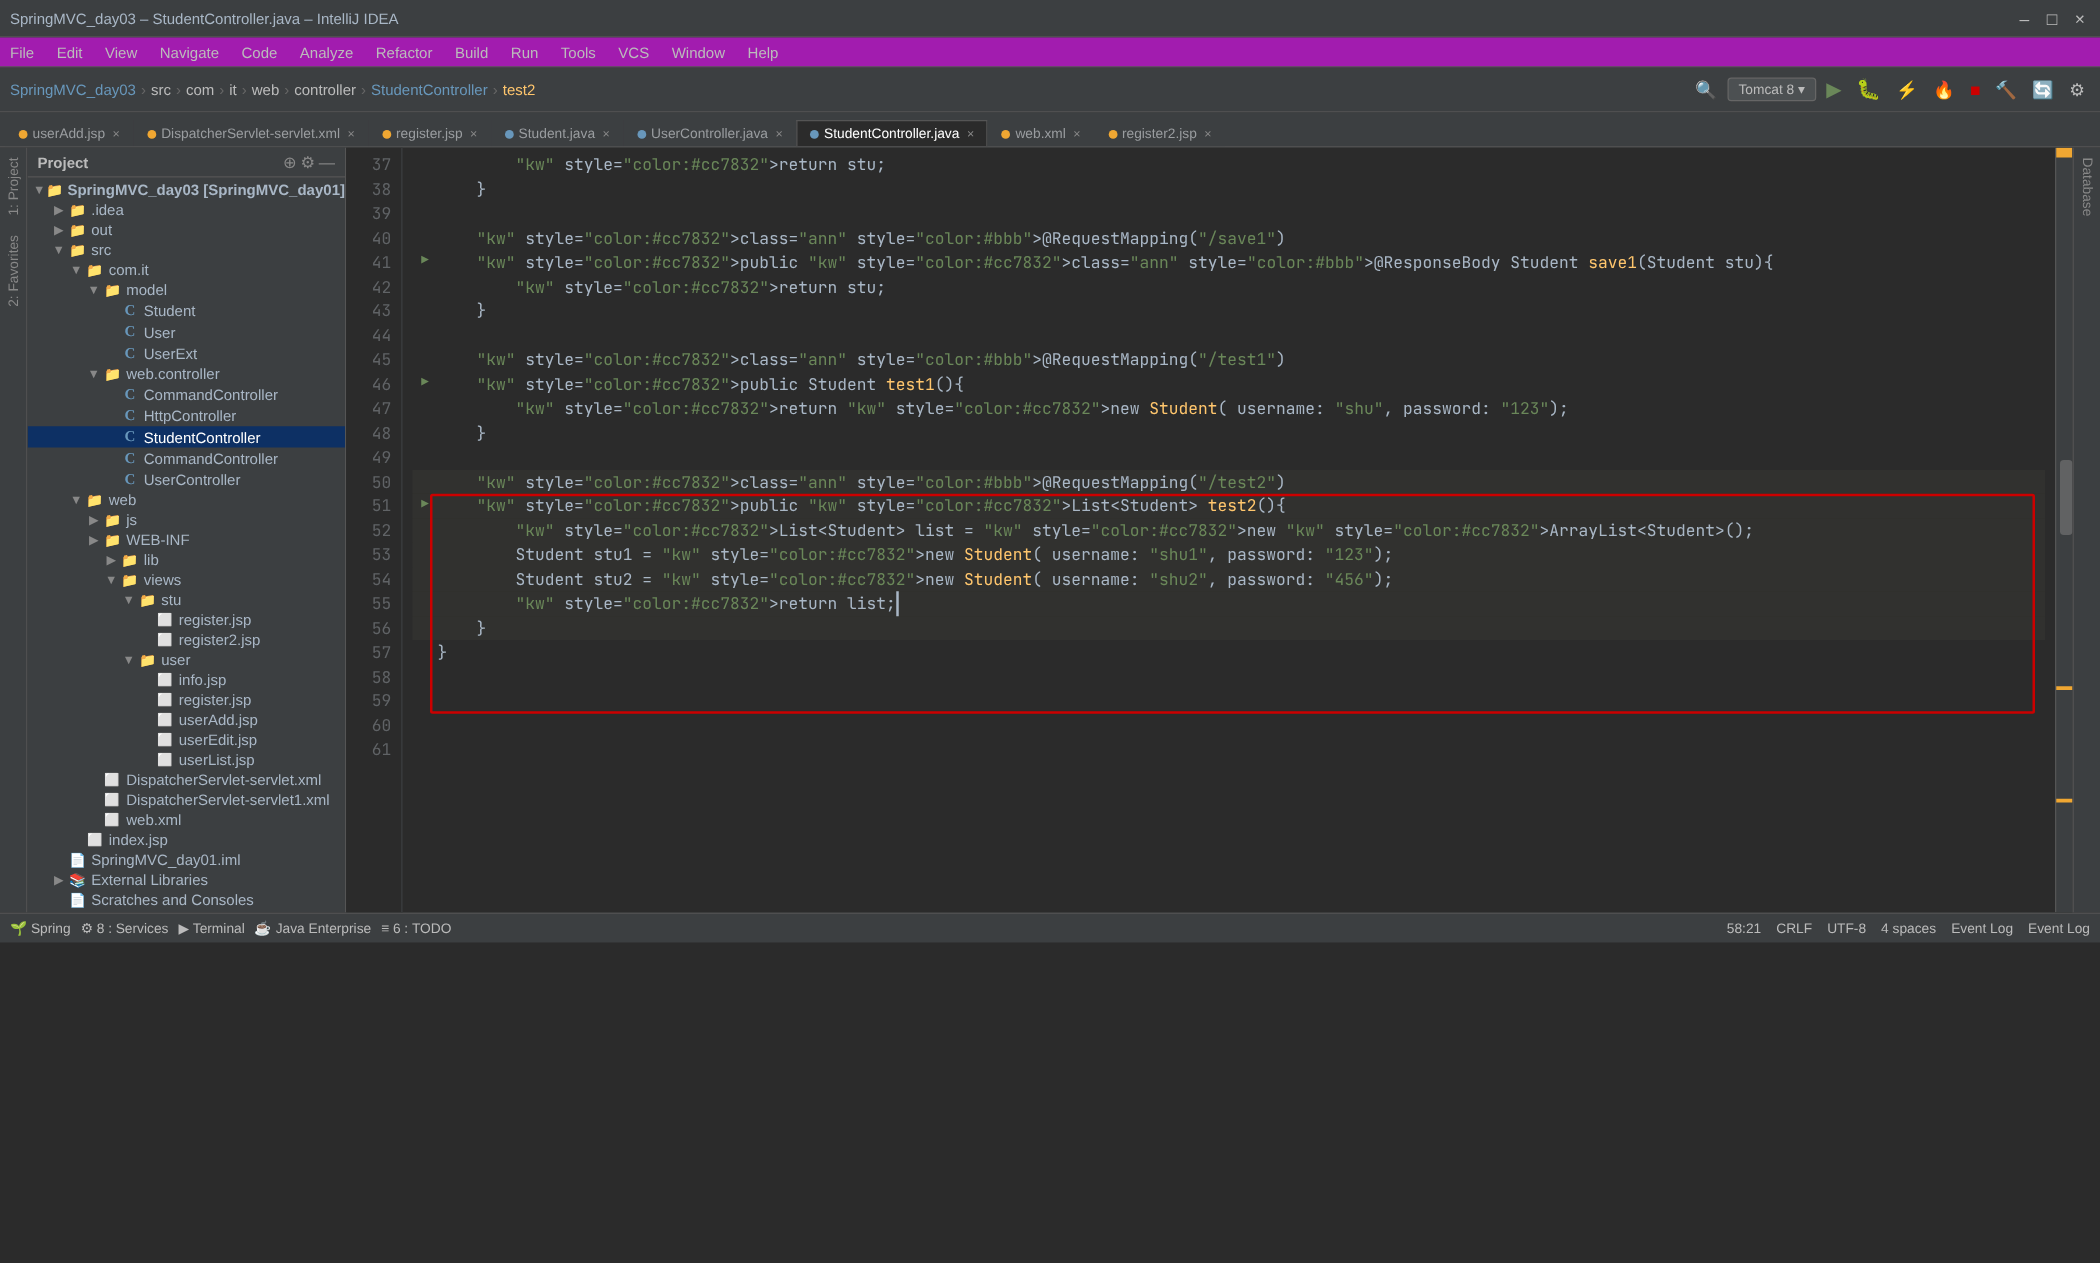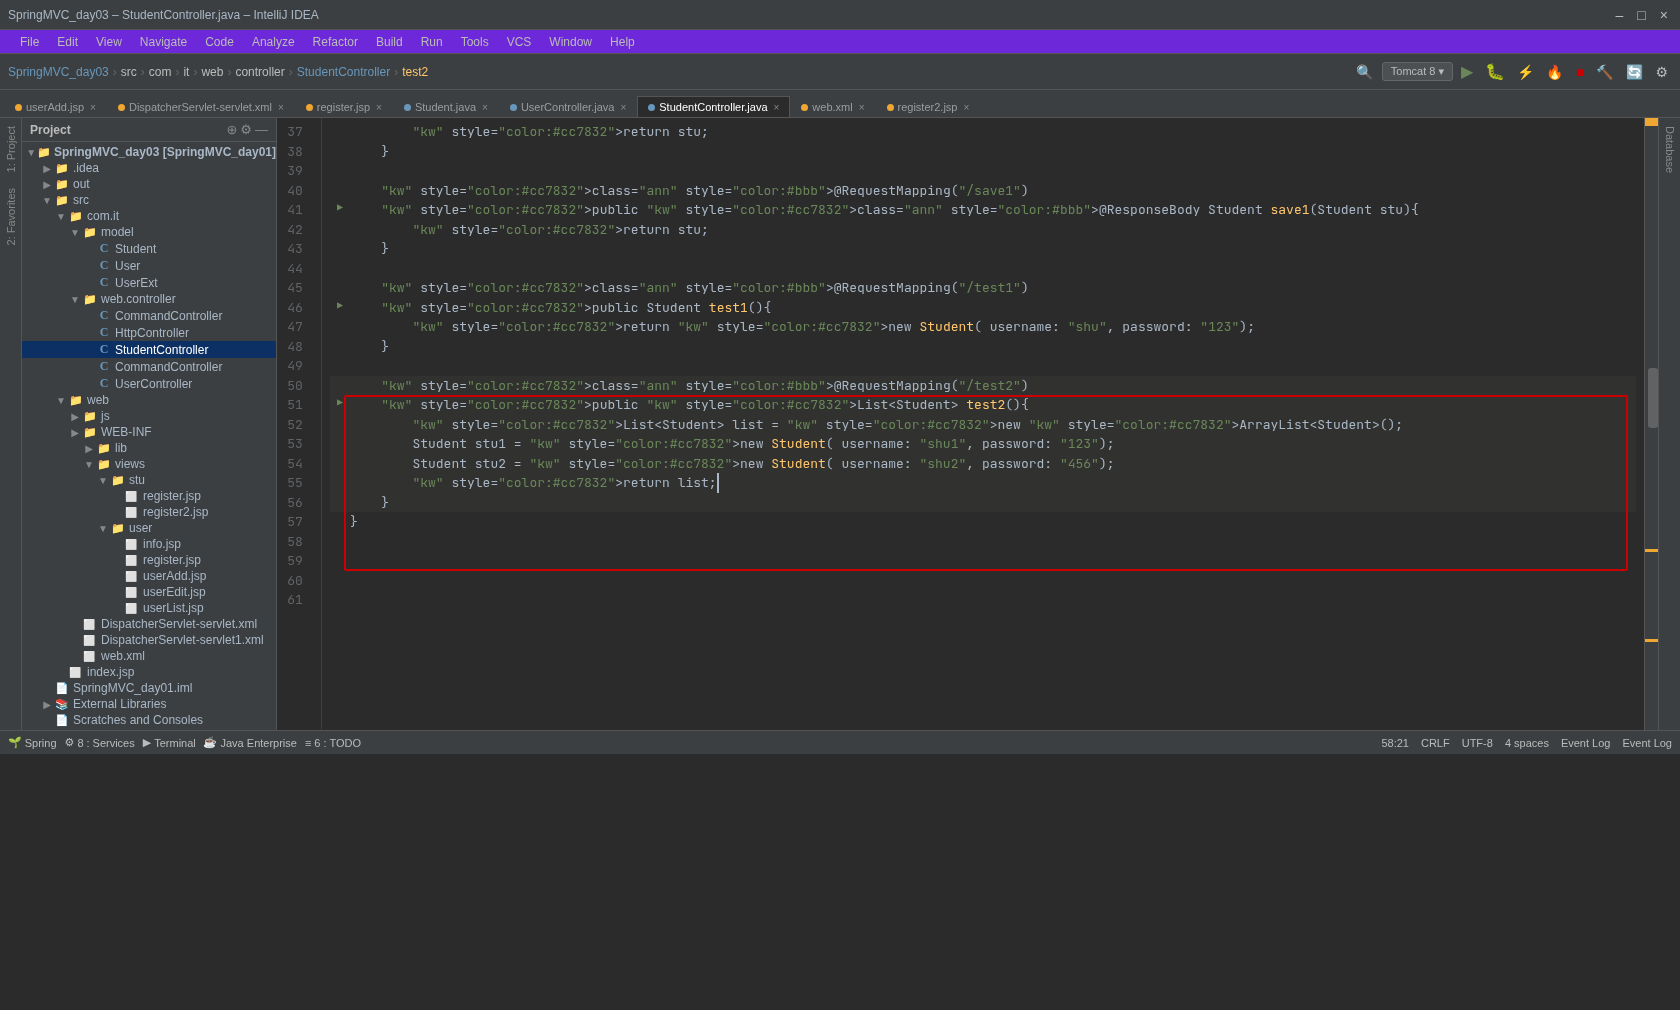--- a/index.html
+++ b/index.html
@@ -13,25 +13,25 @@
       align-items: center;
       justify-content: space-between;
       padding: 0 8px;
       border-bottom: 1px solid #555;
     }
     #title-bar .window-controls { display: flex; gap: 6px; }
     #title-bar .window-controls span { font-size: 14px; color: #bbb; cursor: pointer; padding: 0 4px; }
 
     
     #menu-bar {
-      background: #6d28d9;
+      background: #a21caf;
       height: 24px;
       display: flex;
       align-items: center;
-      padding: 0 12px;
+      padding: 0 0;
       border-bottom: 1px solid #555;
       gap: 2px;
     }
     .menu-item { padding: 2px 8px; font-size: 12px; color: #bbb; cursor: pointer; }
 
     
     #toolbar {
       background: #3c3f41;
       height: 36px;
       display: flex;
@@ -140,21 +140,21 @@
       width: 45px;
       background: #2b2b2b;
       color: #606366;
       padding: 4px 8px 4px 0;
       text-align: right;
       line-height: 1.5;
       border-right: 1px solid #3c3f41;
       overflow: hidden;
       user-select: none;
     }
-    #line-numbers .ln { display: block; height: 19.5px; text-align: center; }
+    #line-numbers .ln { display: block; height: 19.5px; }
     #code-content {
       flex: 1;
       padding: 4px 8px;
       overflow: auto;
       line-height: 1.5;
       position: relative;
     }
     .code-line {
       display: flex;
       align-items: flex-start;

